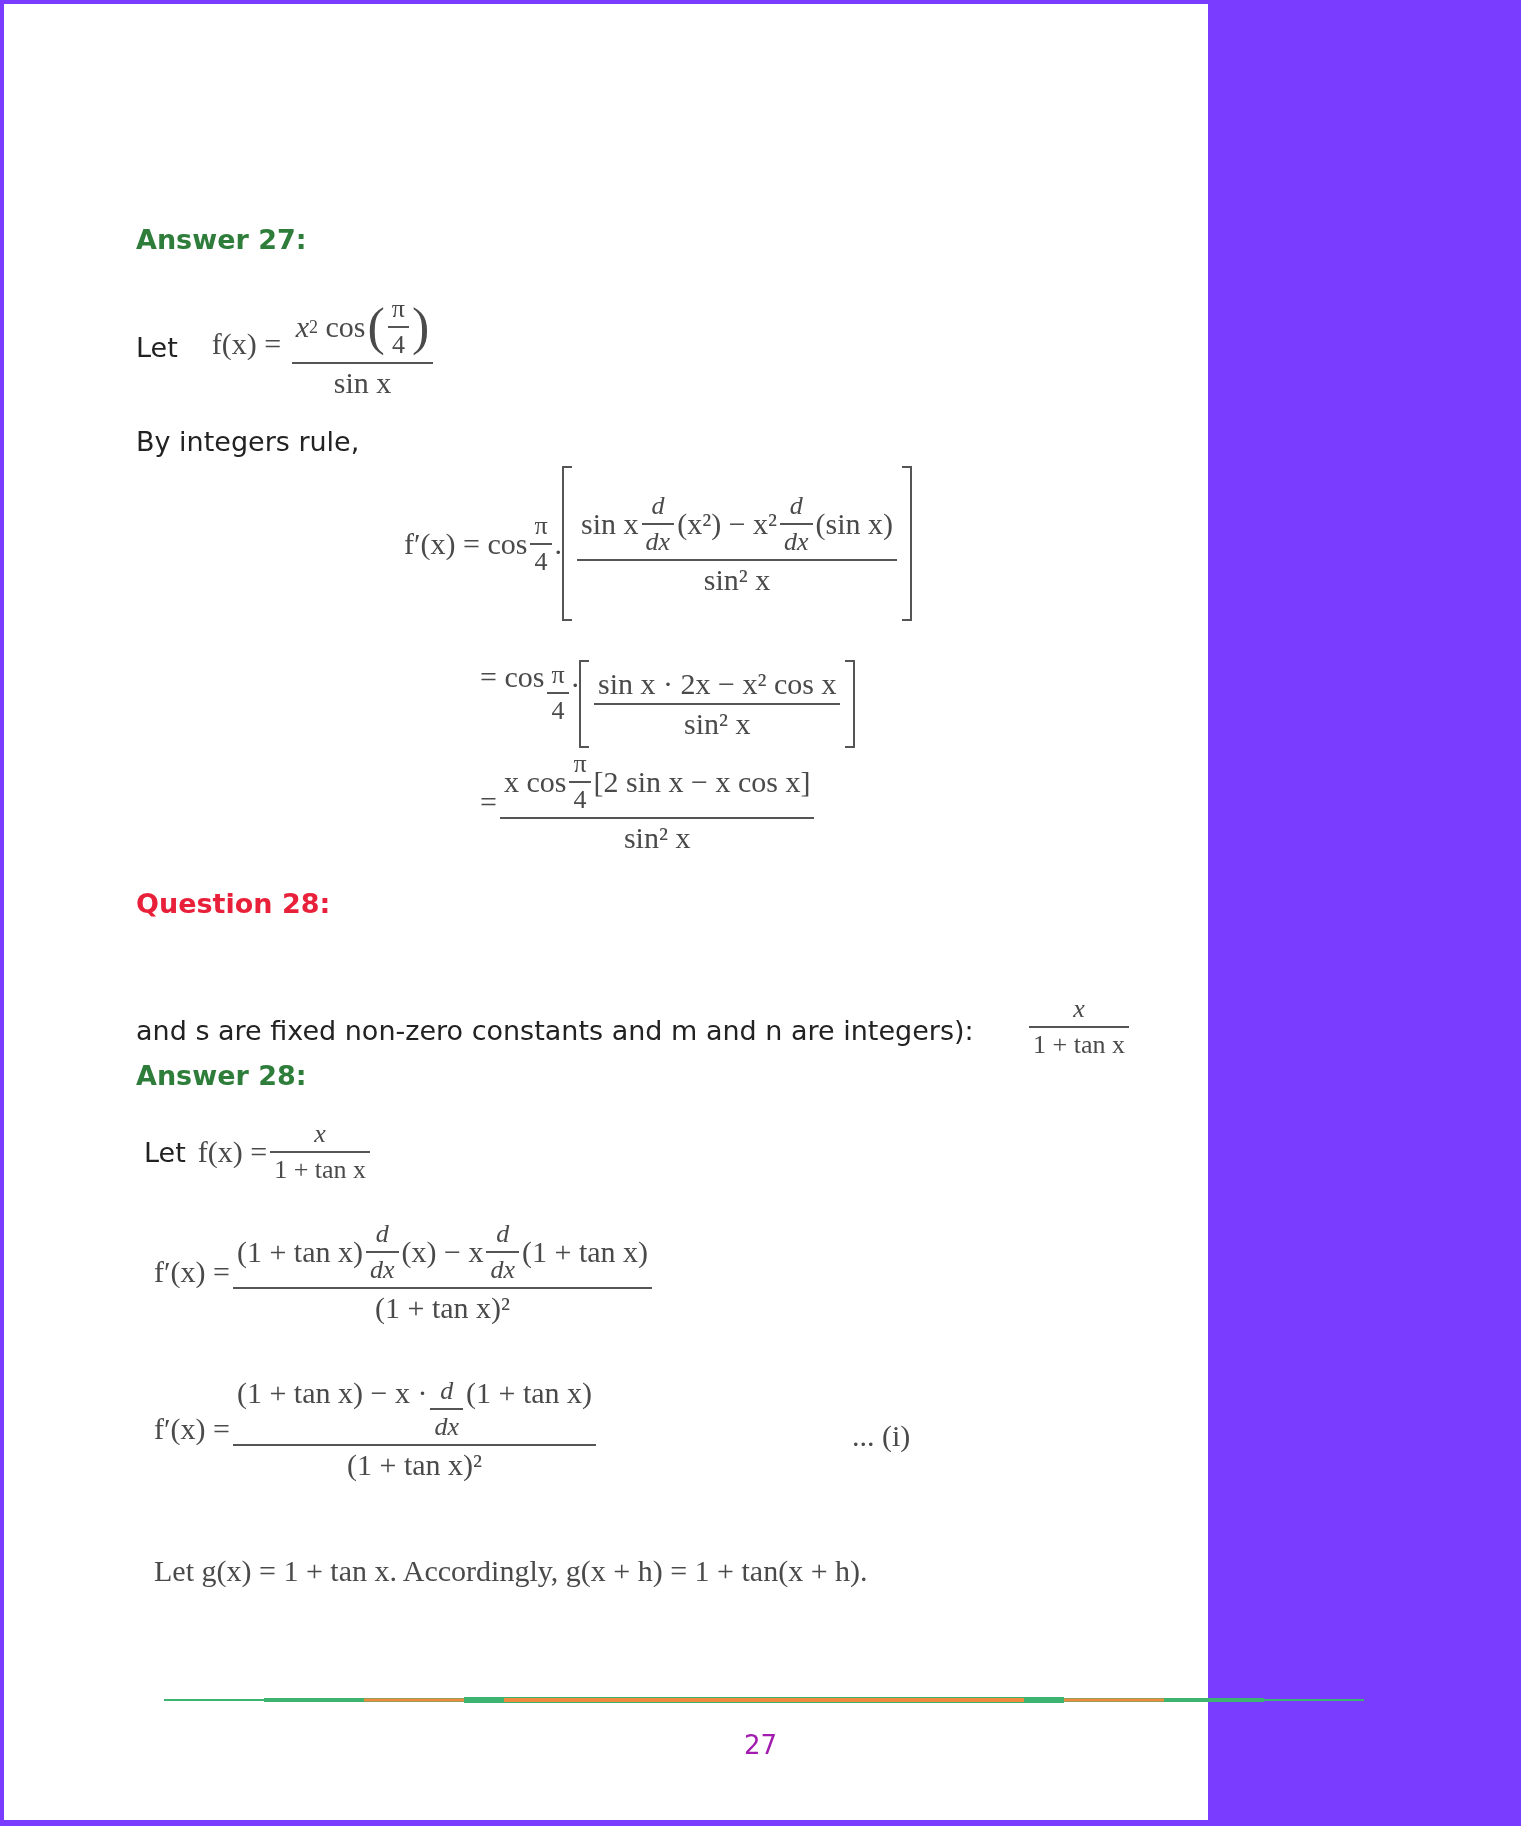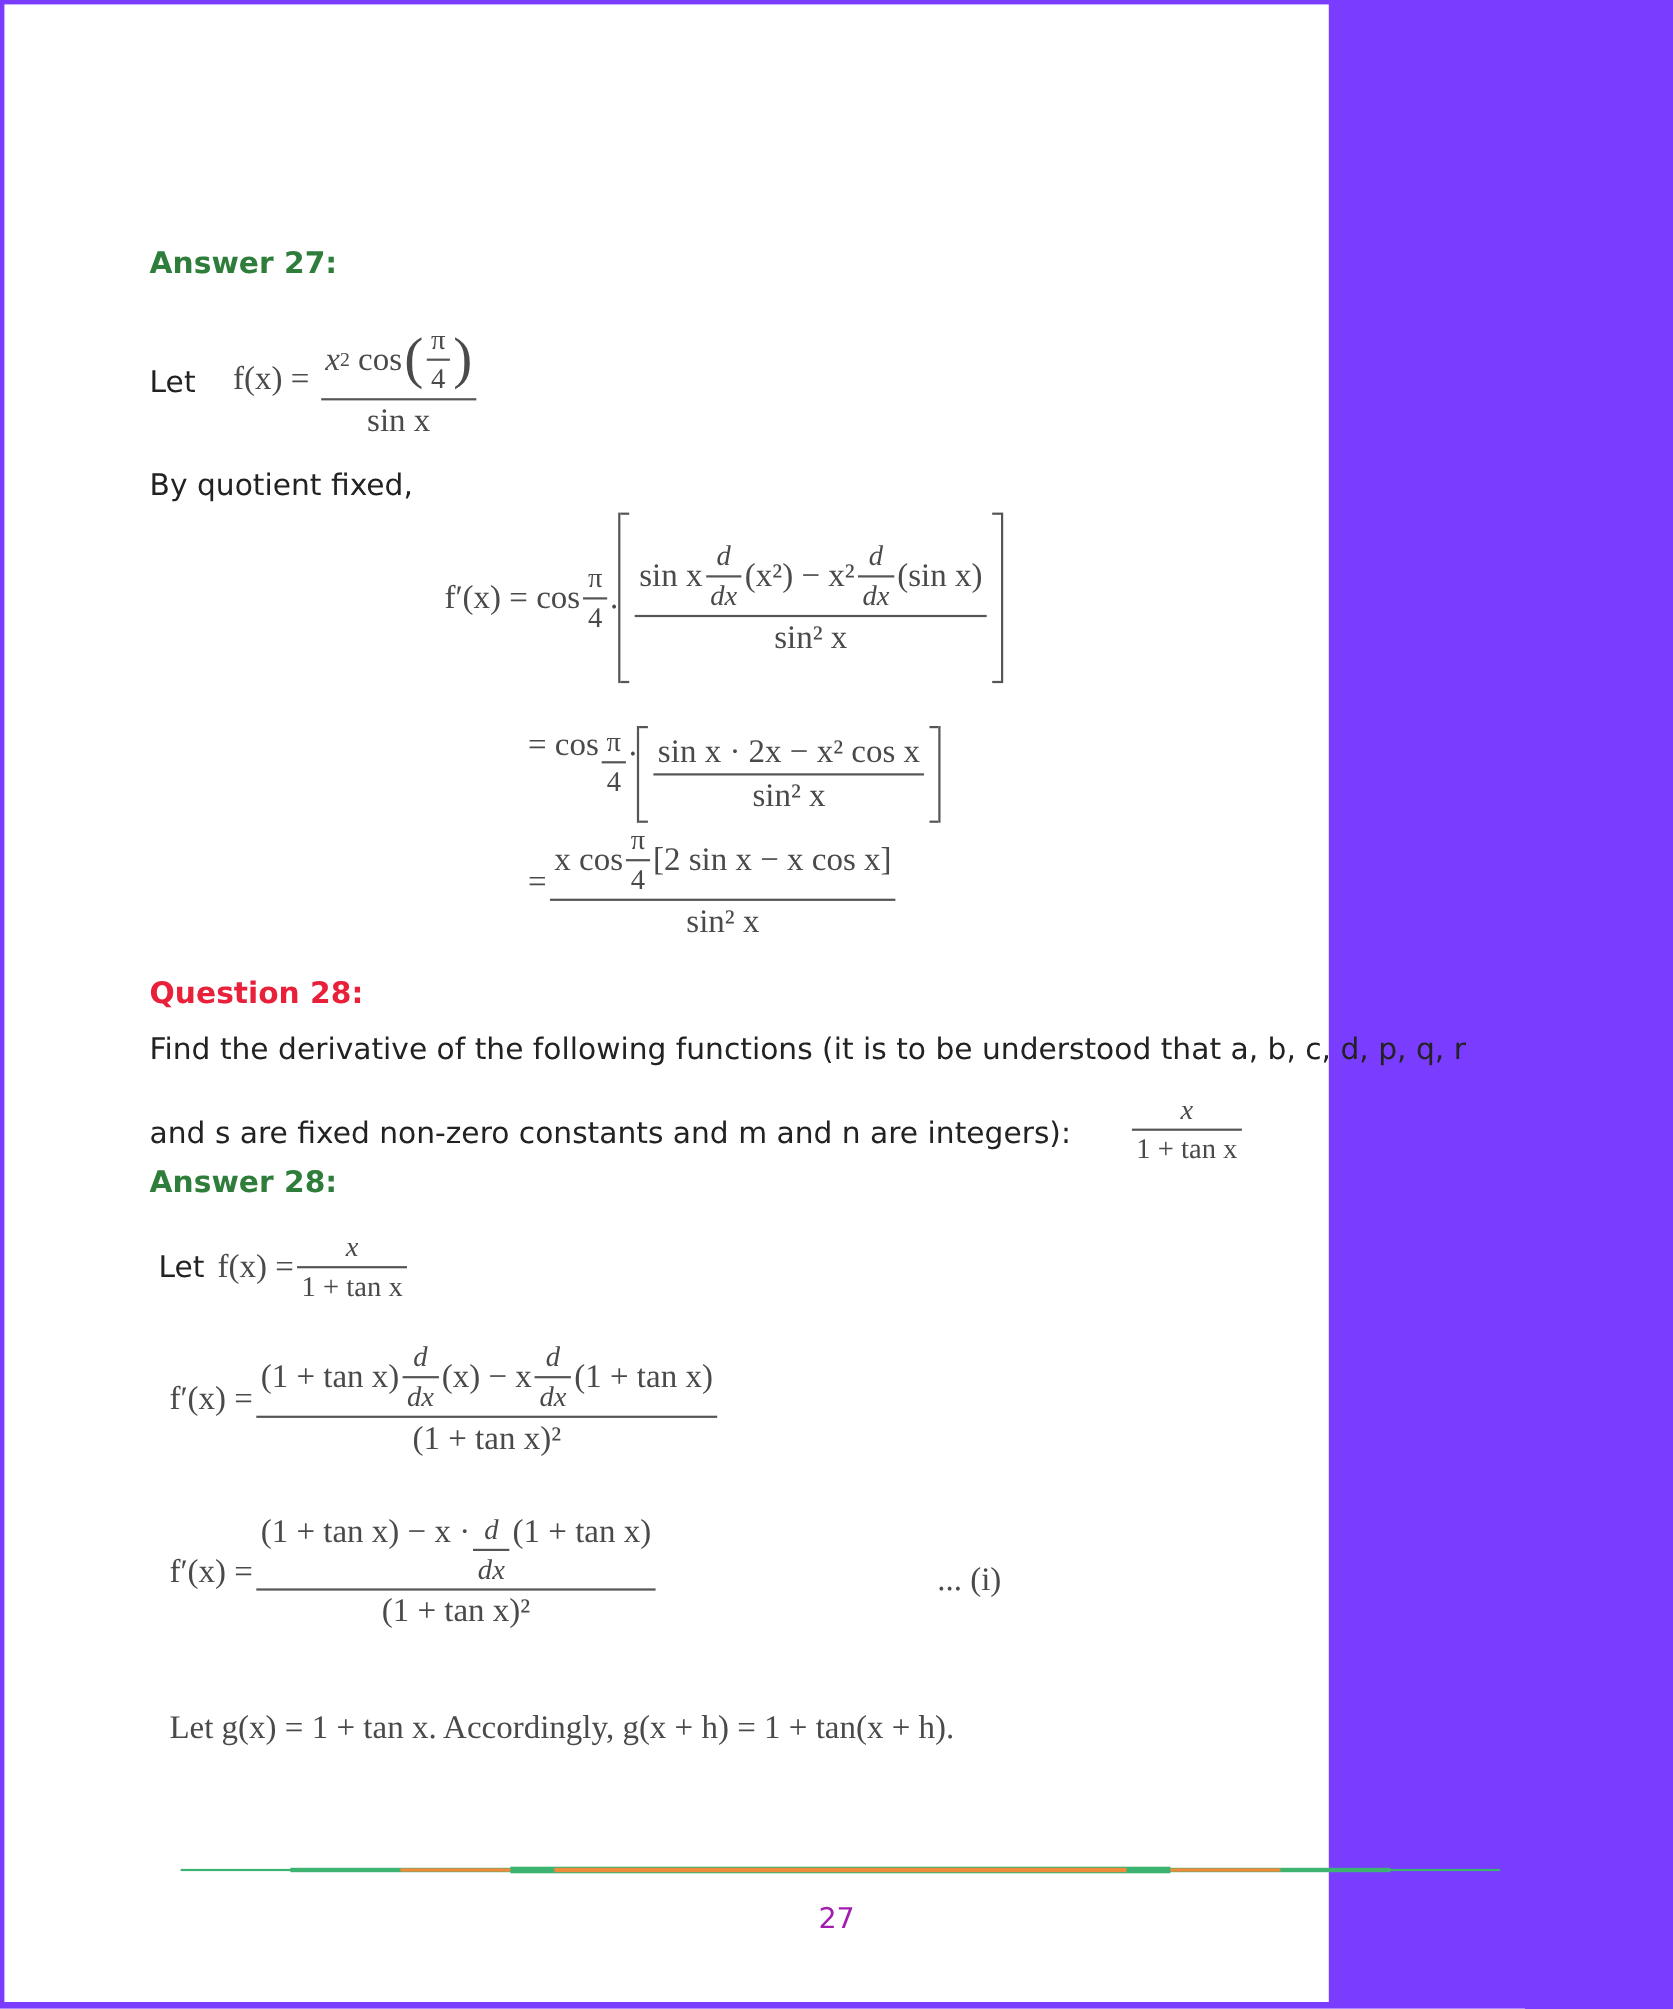--- a/index.html
+++ b/index.html
@@ -46,21 +46,21 @@
             <span class="num">π</span>
             <span class="den">4</span>
           </span>
           <span style="font-size:52px; line-height:1;">)</span>
         </span>
         <span class="den">sin x</span>
       </span>
     </span>
   </div>
 
-  <div class="abs body-text" style="left:132px; top:422px;">By quotient fixed,</div>
+  <div class="abs body-text" style="left:132px; top:422px;">By integers rule,</div>
 
   <div class="abs math" style="left:400px; top:462px; display:flex; align-items:center;">
     <span>f′(x) = cos</span>
     <span class="frac small">
       <span class="num">π</span>
       <span class="den">4</span>
     </span>
     <span>.</span>
     <span class="bracket-box" style="height:155px; display:inline-flex; align-items:center;">
       <span class="rt"></span>
@@ -110,21 +110,20 @@
           <span class="num">π</span>
           <span class="den">4</span>
         </span>
         <span>[2 sin x − x cos x]</span>
       </span>
       <span class="den">sin² x</span>
     </span>
   </div>
 
   <div class="abs heading red" style="left:132px; top:884px;">Question 28:</div>
-  <div class="abs body-text" style="left:132px; top:935px;">Find the derivative of the following functions (it is to be understood that a, b, c, d, p, q, r</div>
   <div class="abs body-text" style="left:132px; top:1011px;text-align:right;">and s are fixed non-zero constants and m and n are integers):</div>
   <div class="abs math" style="left:1022px; top:990px;">
     <span class="frac small">
       <i class="num">x</i>
       <span class="den">1 + tan x</span>
     </span>
   </div>
 
   <div class="abs heading green" style="left:132px; top:1056px;">Answer 28:</div>
 

